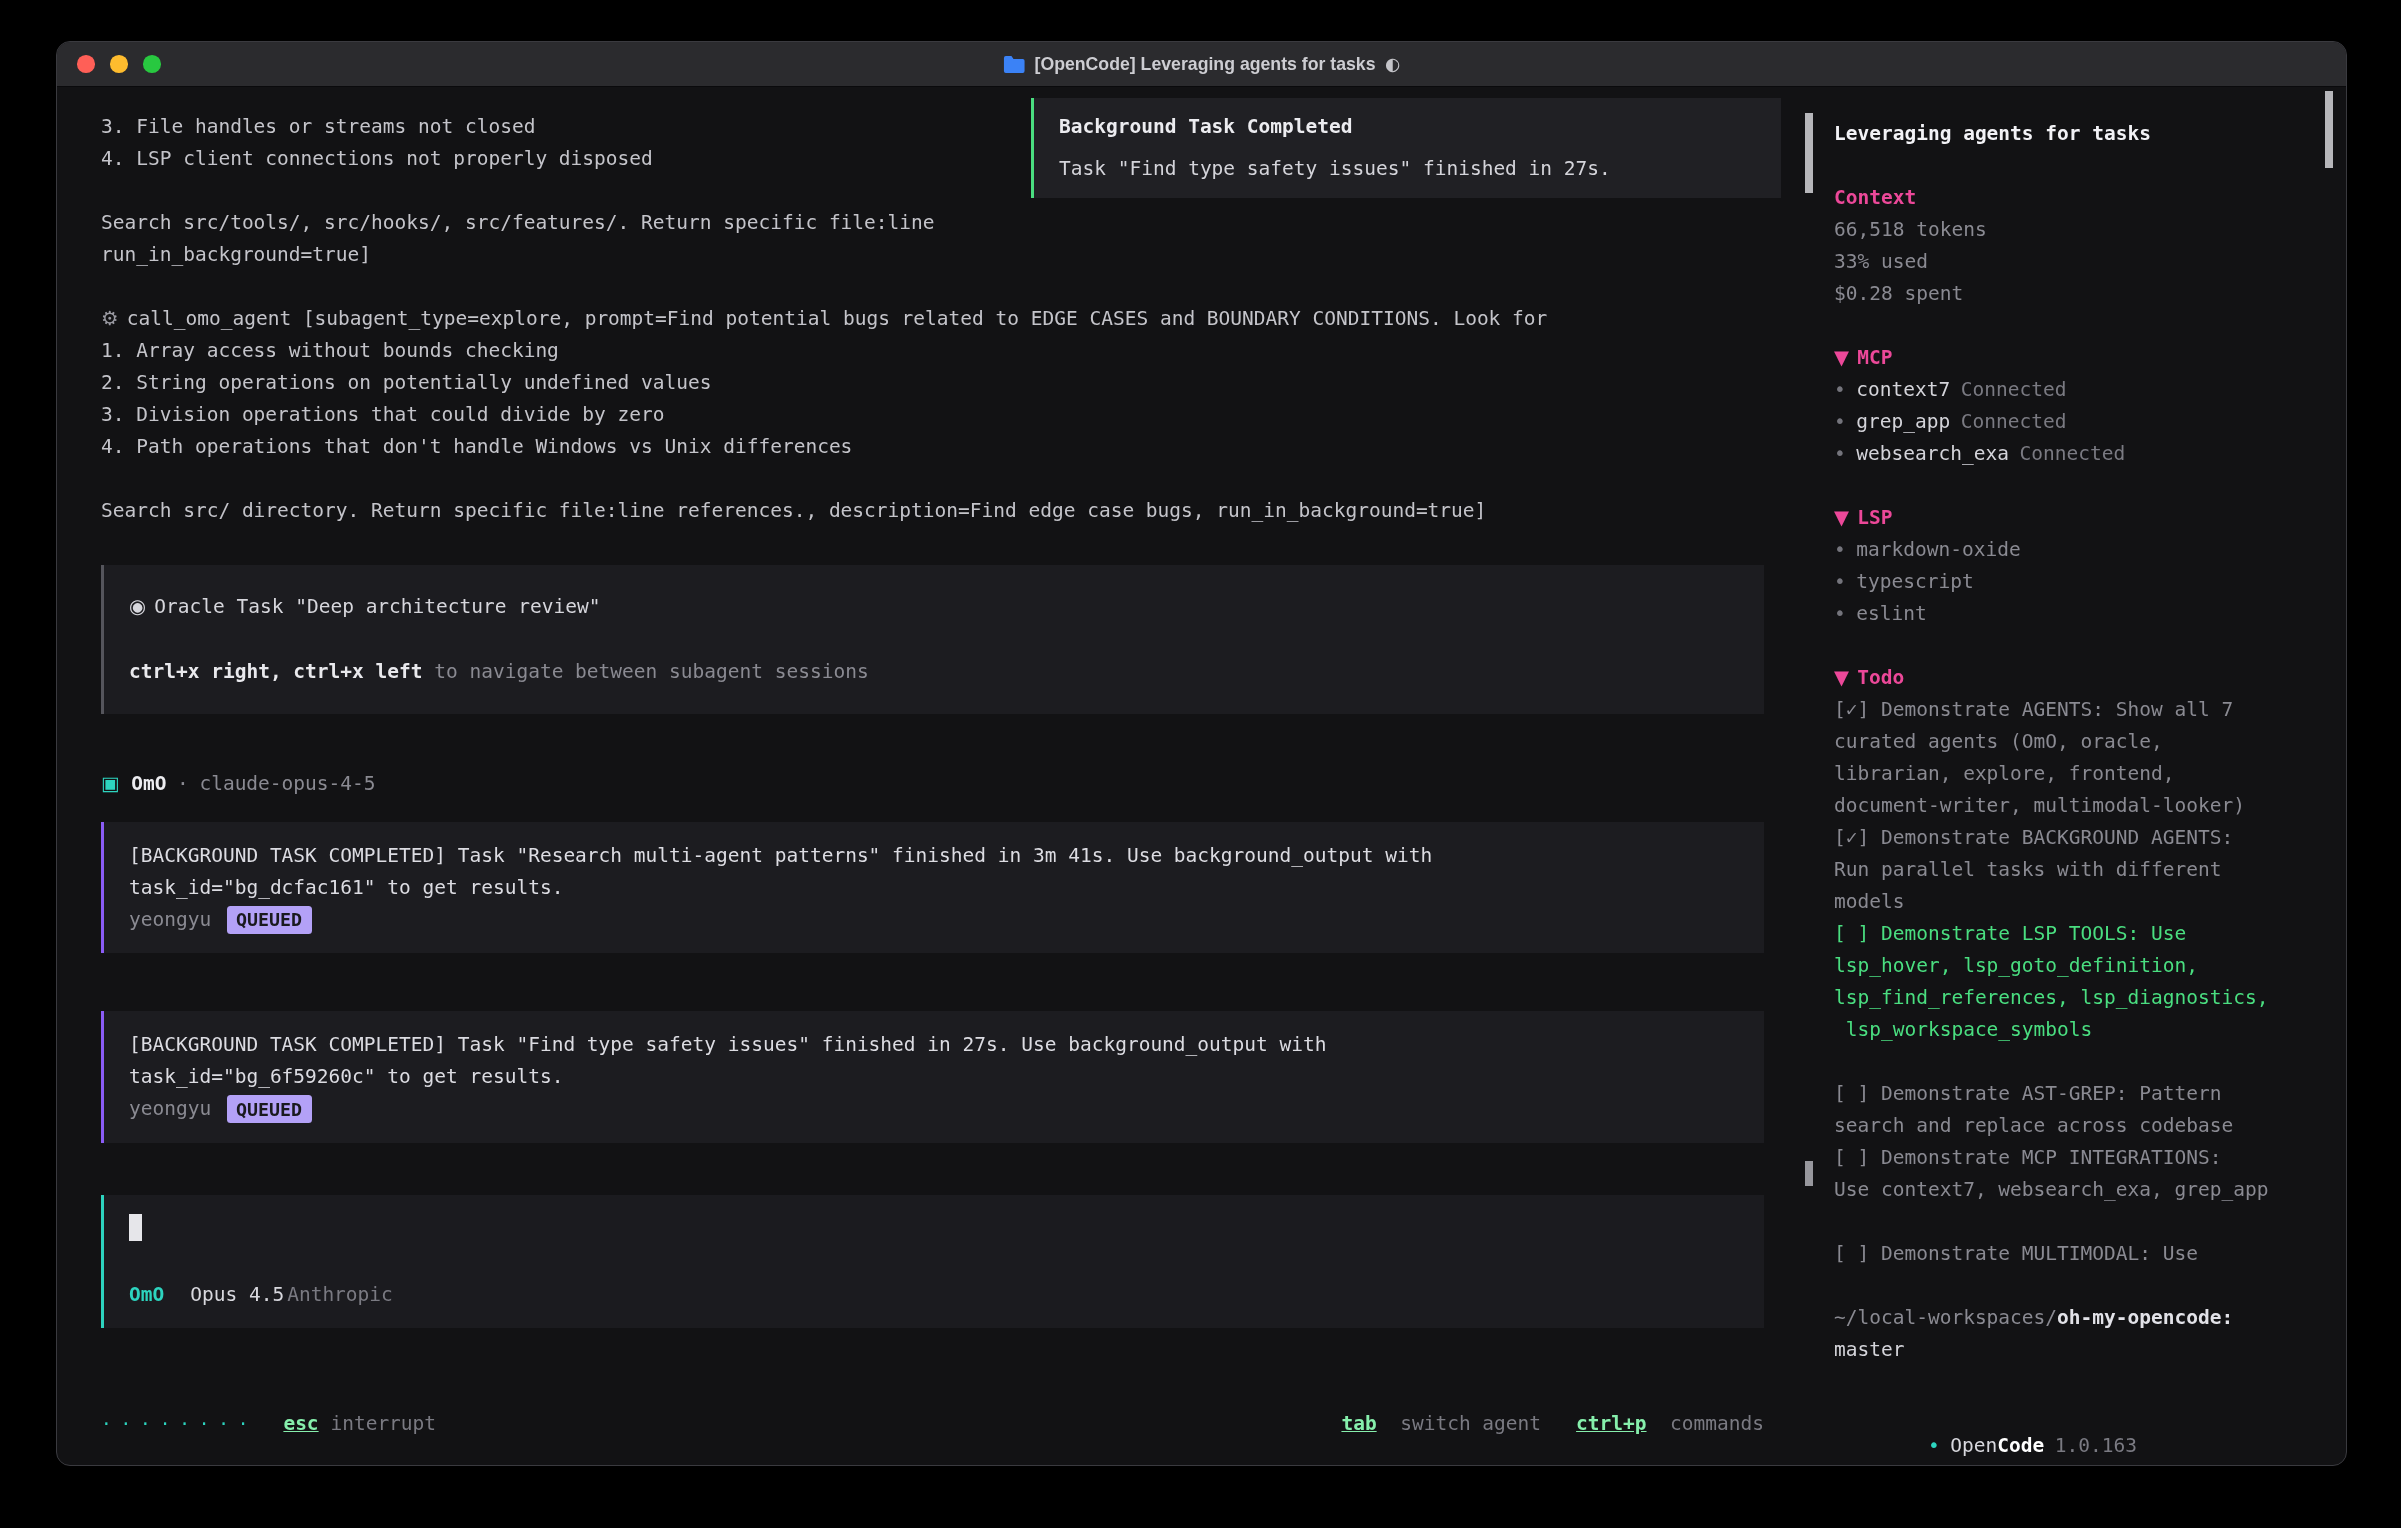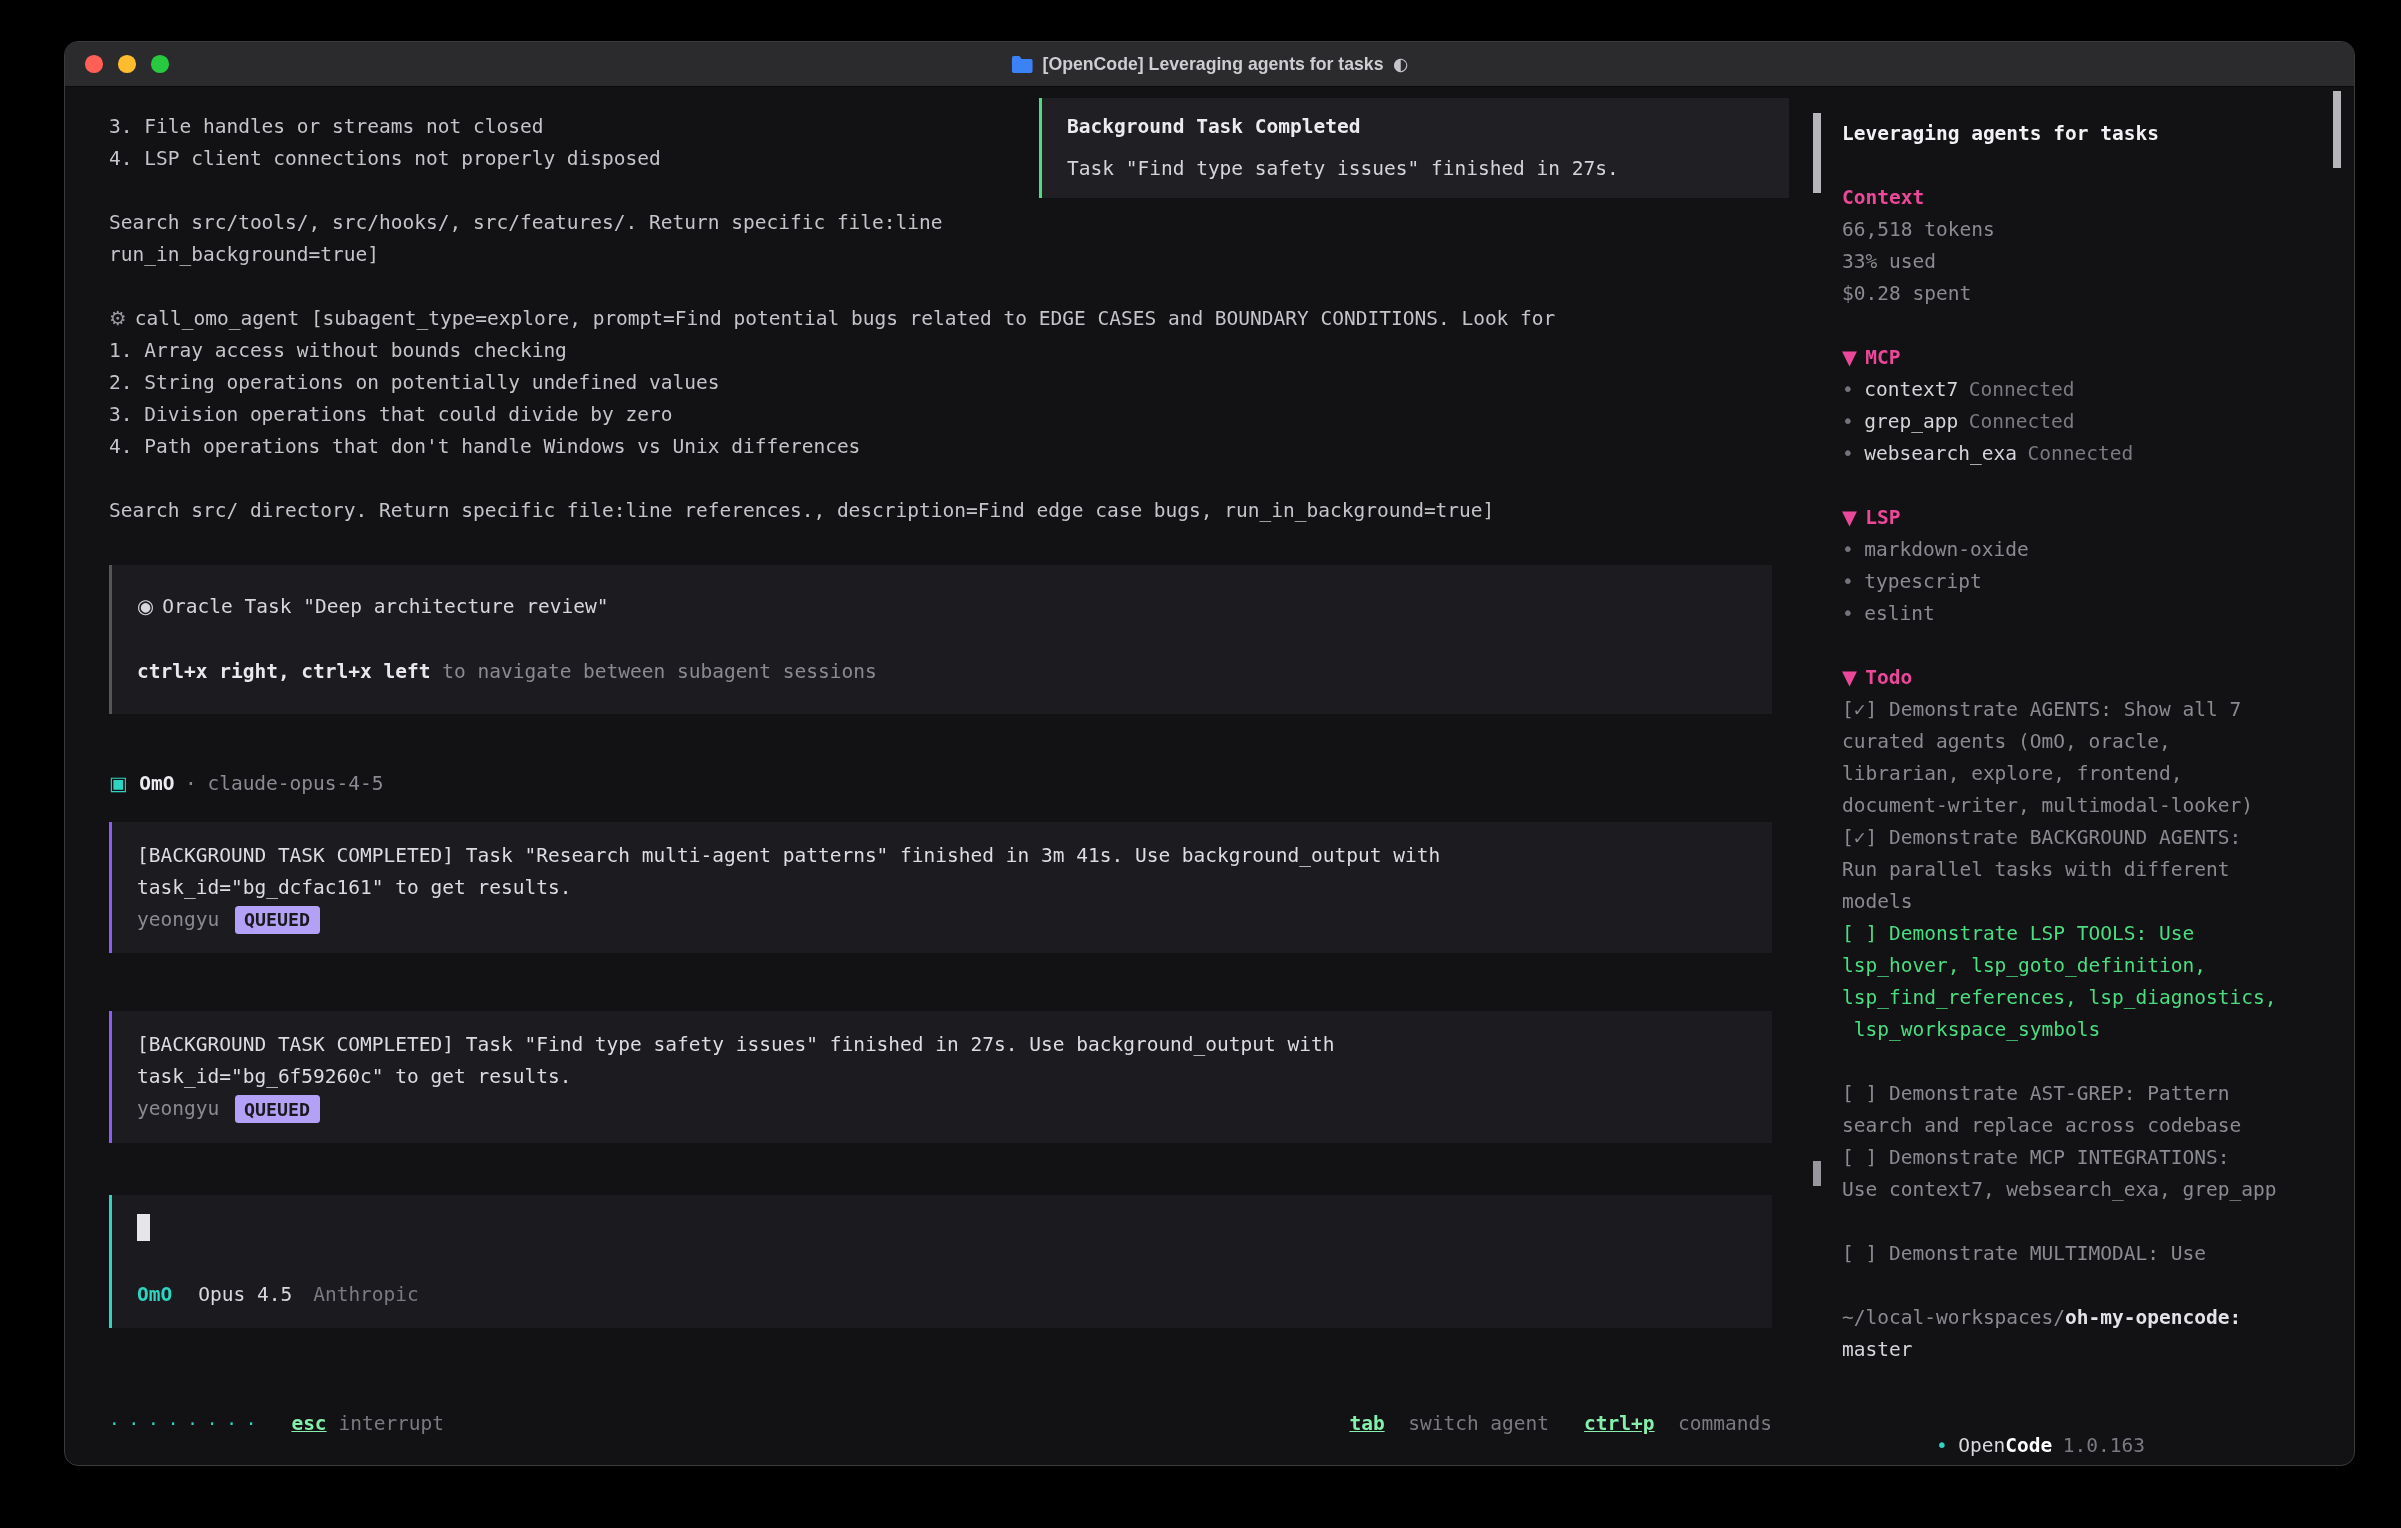--- a/index.html
+++ b/index.html
@@ -2,21 +2,21 @@
 <html style="font-size:9.5px"><head>
 <meta charset="utf-8">
 <style>
   * { box-sizing: content-box; }
   html,body { margin:0; padding:0; }
   body {
     width:2401px; height:1528px; background:#000; overflow:hidden; position:relative;
     font-family:"DejaVu Sans Mono", monospace;
   }
   .window {
-    position:absolute; left:64px; top:41px; width:2289px; height:1423px;
+    position:absolute; left:56px; top:41px; width:2289px; height:1423px;
     background:#121214; border:1.2px solid #3a3a3f; border-radius:14px;
     overflow:hidden; display:flex; flex-direction:column;
   }
   
   .titlebar {
     flex:0 0 44px; background:#2b2b2e; border-bottom:1.2px solid #0a0a0c;
     display:flex; align-items:center; position:relative;
   }
   .traffic { position:absolute; left:20px; top:0; height:100%; display:flex; align-items:center; gap:15.4px; }
   .light { width:17.7px; height:17.7px; border-radius:50%; }
@@ -81,21 +81,21 @@
   
   .inputbox {
     margin-top:52px; box-sizing:border-box; height:133px;
     border-left:3px solid #2dd4bf; background:#1b1b1f; padding:16.5px 25px;
     display:flex; flex-direction:column; justify-content:space-between;
   }
   .cursor { display:inline-block; width:13px; height:27px; background:#e6e6ea; margin-top:2.4px; }
   .model-row { display:flex; align-items:center; }
   .model-agent { color:#2dd4bf; font-weight:bold; }
   .model-name { color:#d8d8de; margin-left:26px; }
-  .model-provider { color:#7a7a82; margin-left:21px; }
+  .model-provider { color:#7a7a82; margin-left:3px; }
 
   
   .statusbar {
     flex:0 0 83px; display:flex; align-items:center; justify-content:space-between;
     padding:0 50px 0 44px;
   }
   .sb-left, .sb-right { display:flex; align-items:center; }
   .dots { color:#2dd4bf; letter-spacing:8.9px; font-size:17.7px; }
   .key { color:#86efac; font-weight:bold;text-decoration:underline; }
   .key-label { color:#7a7a82; margin-left:11.8px; }

